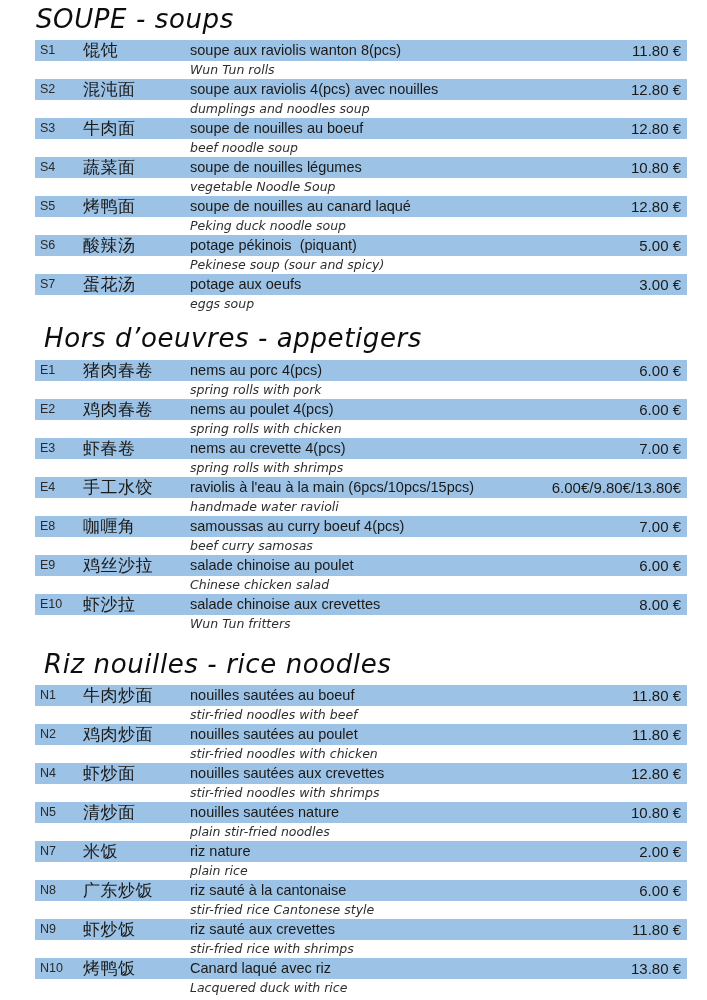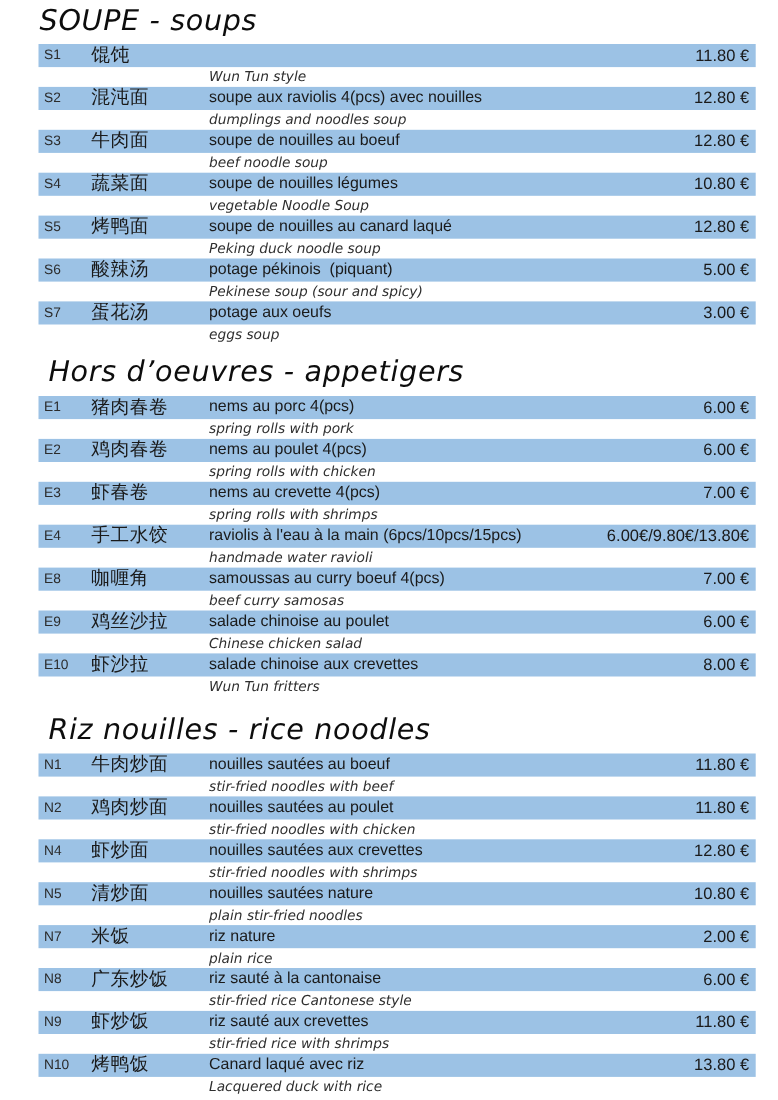--- a/index.html
+++ b/index.html
@@ -112,23 +112,24 @@
 <div class="menu-page">
 
   <div>
     <div class="section-title sec-soupe">SOUPE - soups</div>
     <div class="items">
 
       <div class="item">
         <div class="item-main">
           <span class="code">S1</span>
           <span class="cn">馄饨</span>
+          <span class="fr">soupe aux raviolis wanton 8(pcs)</span>
           <span class="price">11.80 €</span>
         </div>
-        <div class="en">Wun Tun style</div>
+        <div class="en">Wun Tun rolls</div>
       </div>
 
       <div class="item">
         <div class="item-main">
           <span class="code">S2</span>
           <span class="cn">混沌面</span>
           <span class="fr">soupe aux raviolis 4(pcs) avec nouilles</span>
           <span class="price">12.80 €</span>
         </div>
         <div class="en">dumplings and noodles soup</div>

